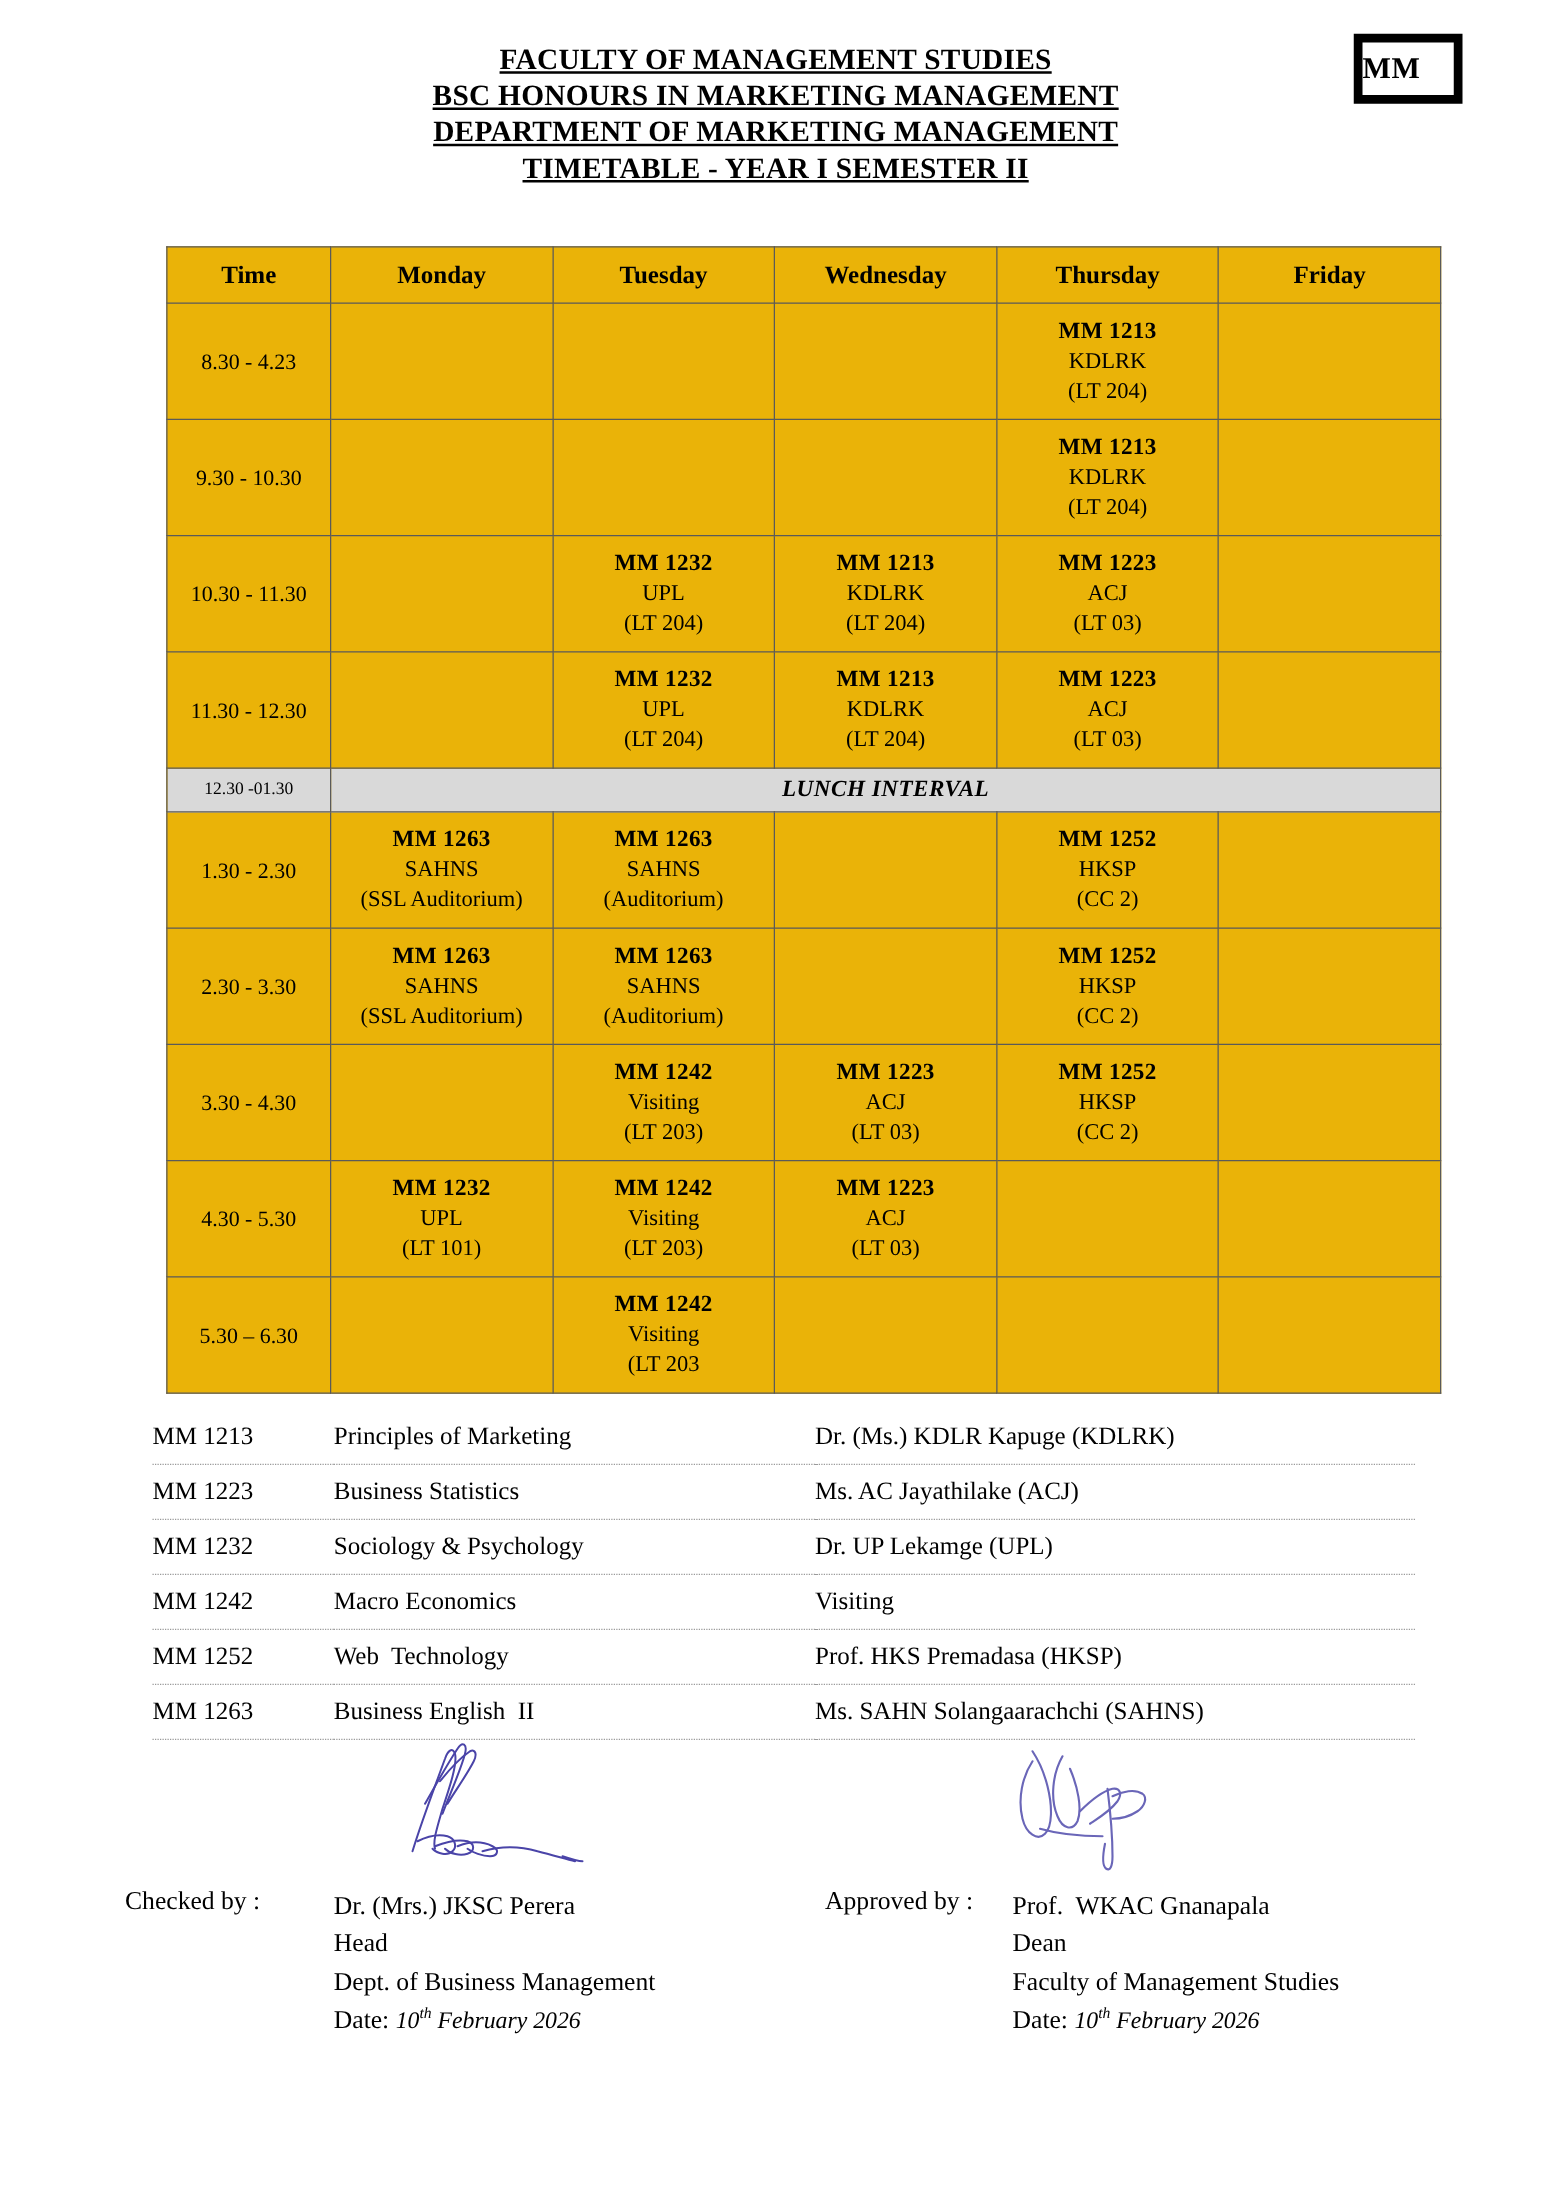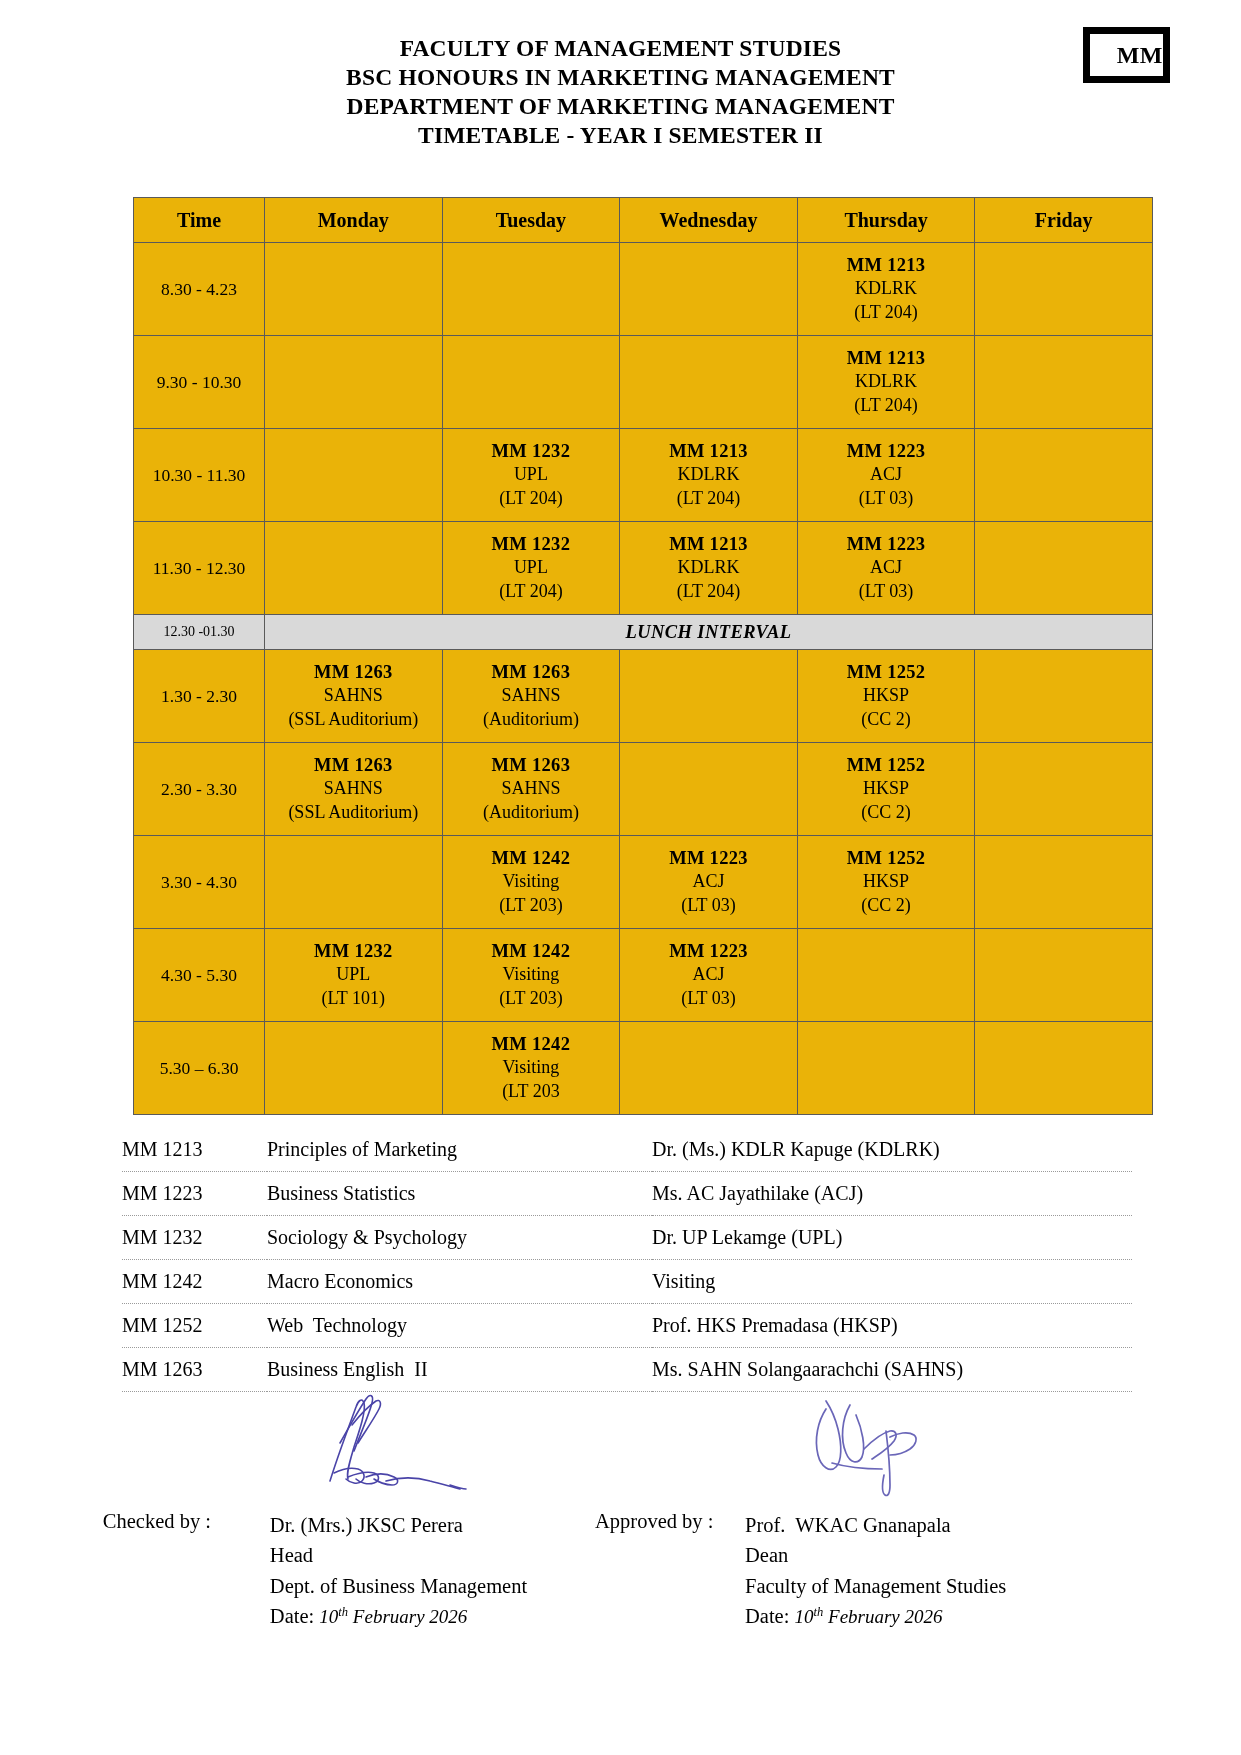--- a/index.html
+++ b/index.html
@@ -14,20 +14,21 @@
     font-family: "Liberation Serif", "DejaVu Serif", serif;
     color: #000000;
     overflow: hidden;
   }
   .page {
     position: relative;
     width: 1241px;
     height: 1755px;
     box-sizing: border-box;
     padding: 0;
+    text-decoration: underline;
   }
 
   
   .header-block {
     padding-top: 34px;
     text-align: center;
   }
   .head-line {
     font-weight: bold;
     font-size: 23.5px;
@@ -48,21 +49,21 @@
     position: absolute;
     left: 1083px;
     top: 27px;
     width: 87px;
     height: 56px;
     border: 7px solid #000;
     background: #fff;
     box-sizing: border-box;
     display: flex;
     align-items: center;
-    justify-content: flex-end;
+    justify-content: flex-start;
   }
   .logo-text {
     font-weight: bold;
     font-size: 24px;
     letter-spacing: 0.5px;
     font-family: "Liberation Serif", "DejaVu Serif", serif;
   }
 
   
   .tt-wrap {
@@ -174,21 +175,21 @@
     position: absolute;
     top: 115px;
     left: 0;
     width: 1241px;
     display: flex;
   }
   .sign-col {
     display: flex;
     align-items: flex-start;
   }
-  .sign-col.left { margin-left: 35px; width: 560px; justify-content: center; }
+  .sign-col.left { margin-left: 100px; width: 560px; }
   .sign-col.right { margin-left: 0px; }
   .sign-label {
     font-size: 20.5px;
     white-space: nowrap;
     padding-top: 0px;
   }
   .sign-label.left-lbl { width: 167px; }
   .sign-label.right-lbl { width: 150px; }
   .sign-body {
     font-size: 20.5px;

